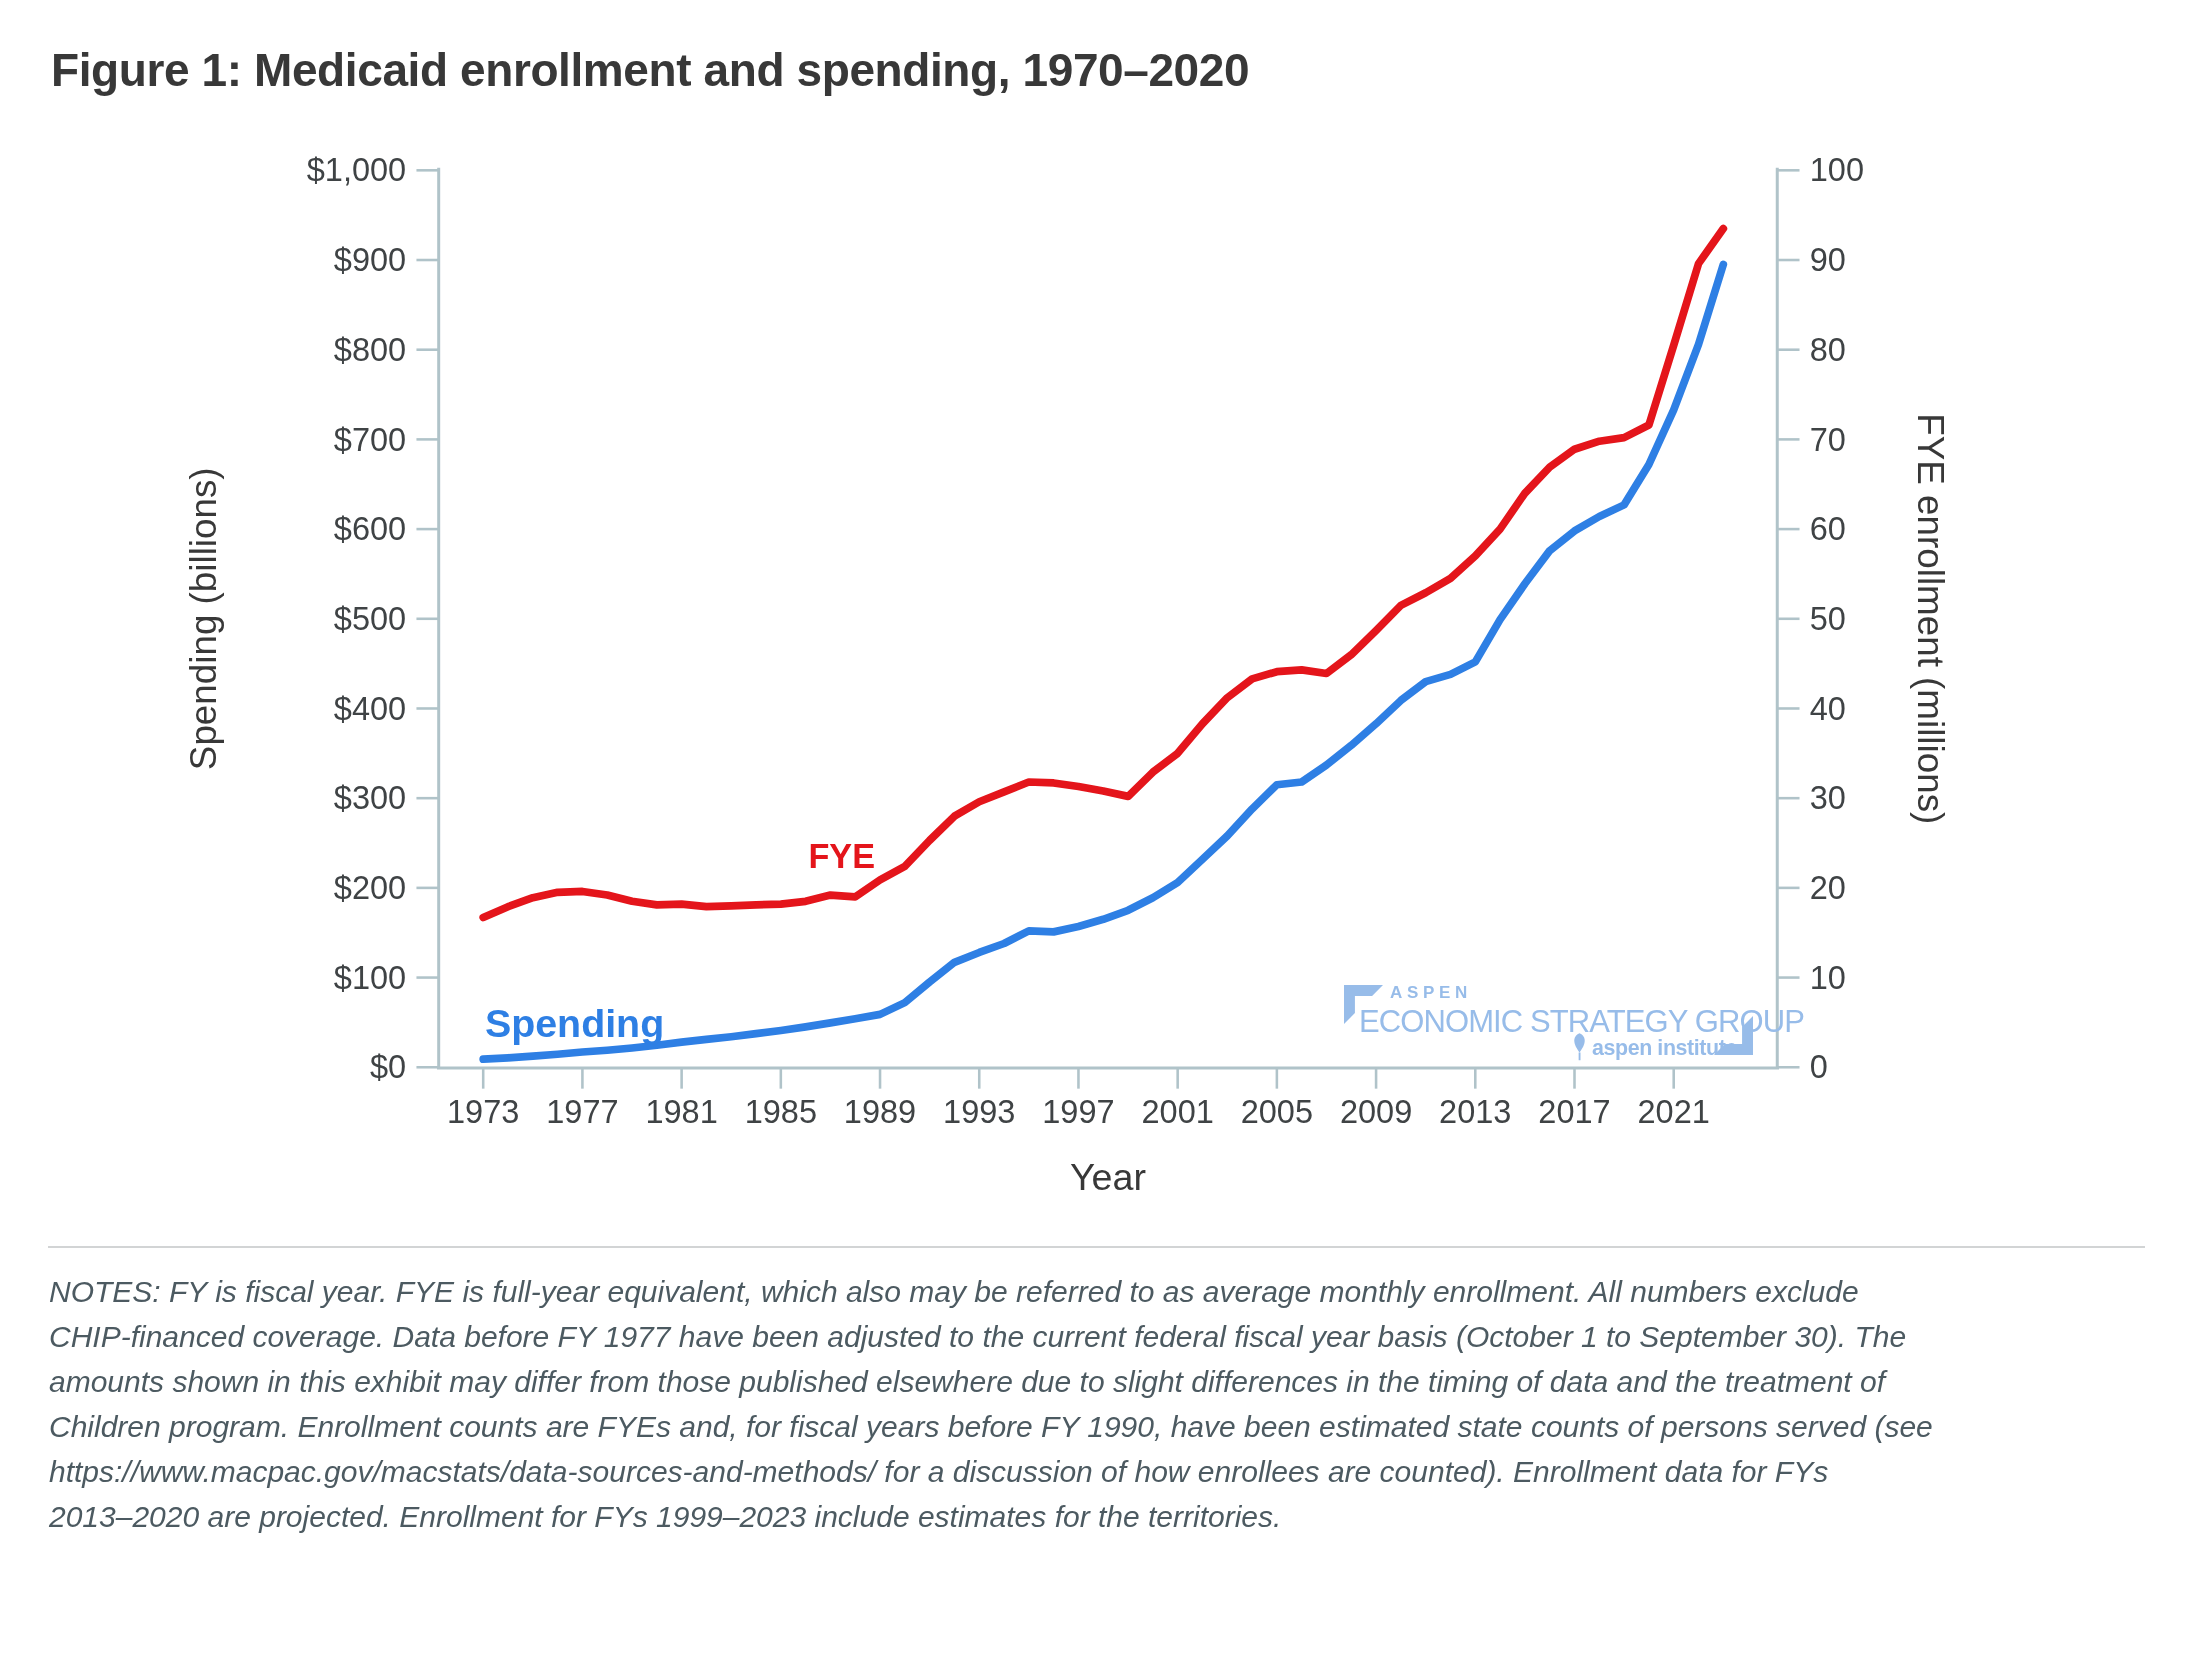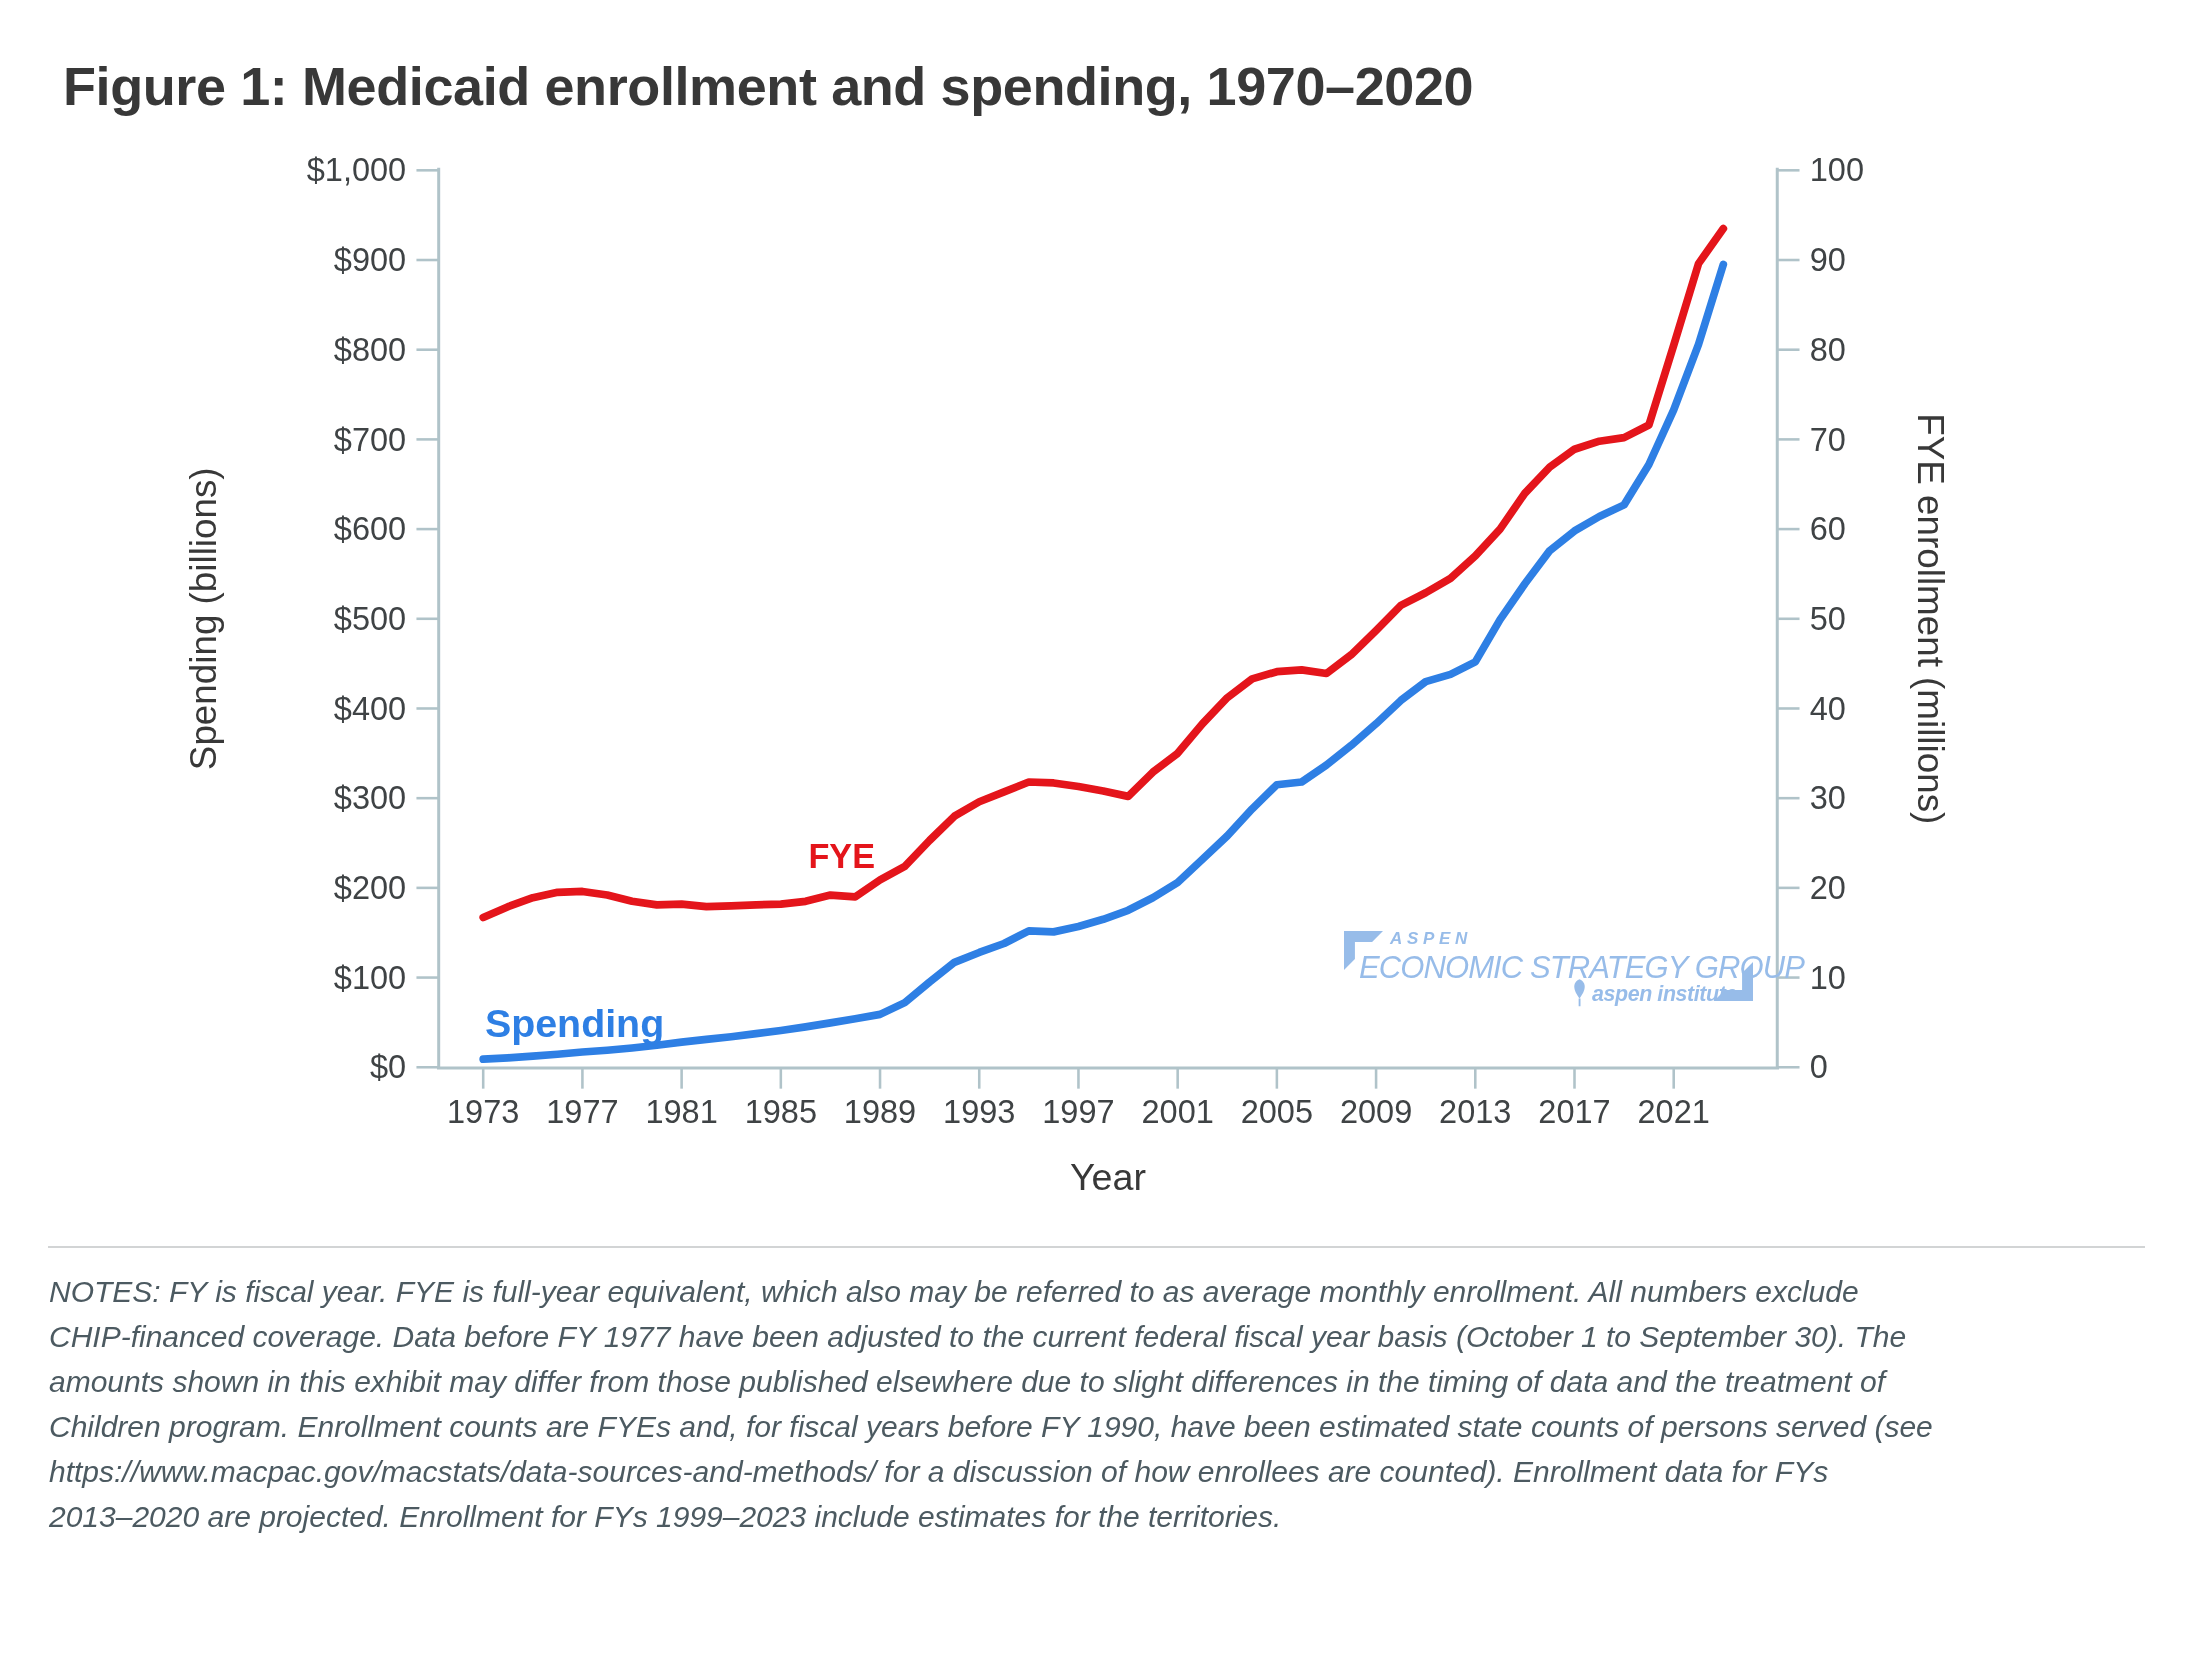--- a/index.html
+++ b/index.html
@@ -1,33 +1,33 @@
 <!DOCTYPE html>
 <html style="font-size:13.7px"><head>
 <meta charset="utf-8">
 <style>
   html,body{margin:0;padding:0;}
   body{
     width:2192px;height:1676px;background:#ffffff;position:relative;overflow:hidden;
     font-family:"Liberation Sans", sans-serif;
   }
   .fig-title{
-    position:absolute;left:51px;top:45px;margin:12px;
-    font-size:54px;font-weight:600;color:#383838;line-height:1.1;letter-spacing:-0.4px;
+    position:absolute;left:51px;top:45px;margin:0;
+    font-size:46px;font-weight:600;color:#383838;line-height:1.1;letter-spacing:-0.4px;
   }
   #chart{position:absolute;left:0;top:0;}
   .tick{stroke:#b0c3c9;stroke-width:3;}
   .spine{stroke:#b0c3c9;stroke-width:3.5;fill:none;}
   .tick-label{font-size:38px;fill:#3f4345;}
   .axis-title{font-size:43px;fill:#383838;}
   .x-axis-title{font-size:44px;fill:#383838;}
   .series-line{fill:none;stroke-width:9;stroke-linejoin:round;stroke-linecap:round;}
   .series-label{font-weight:700;}
   
-  .watermark{position:absolute;left:1342px;top:924px;width:428px;height:86px;font-style:italic;}
+  .watermark{position:absolute;left:1342px;top:978px;width:428px;height:86px;}
   .watermark *{color:#97bce9;}
   .wm-aspen{position:absolute;left:48px;top:5.1px;font-size:17px;font-weight:700;letter-spacing:4.7px;}
   .wm-esg{position:absolute;left:17px;top:26px;font-size:31px;letter-spacing:-0.9px;white-space:nowrap;}
   .wm-institute{position:absolute;left:250px;top:58px;font-size:21.4px;font-weight:700;letter-spacing:-0.4px;white-space:nowrap;}
   .wm-bracket-left{position:absolute;left:1.7px;top:6.8px;}
   .wm-bracket-right{position:absolute;left:372px;top:38px;}
   .wm-leaf{position:absolute;left:229px;top:55px;}
   .divider{position:absolute;left:48px;top:1246px;width:2097px;height:1.7px;background:#d2d4d5;}
   
   .notes{

